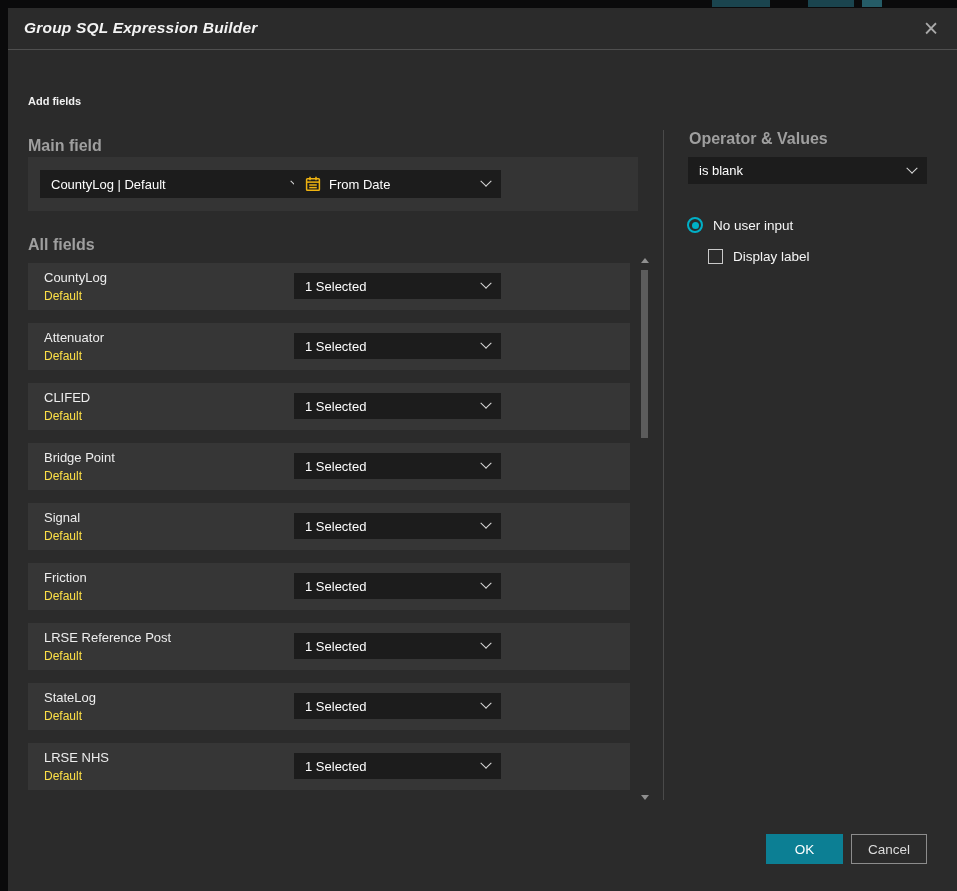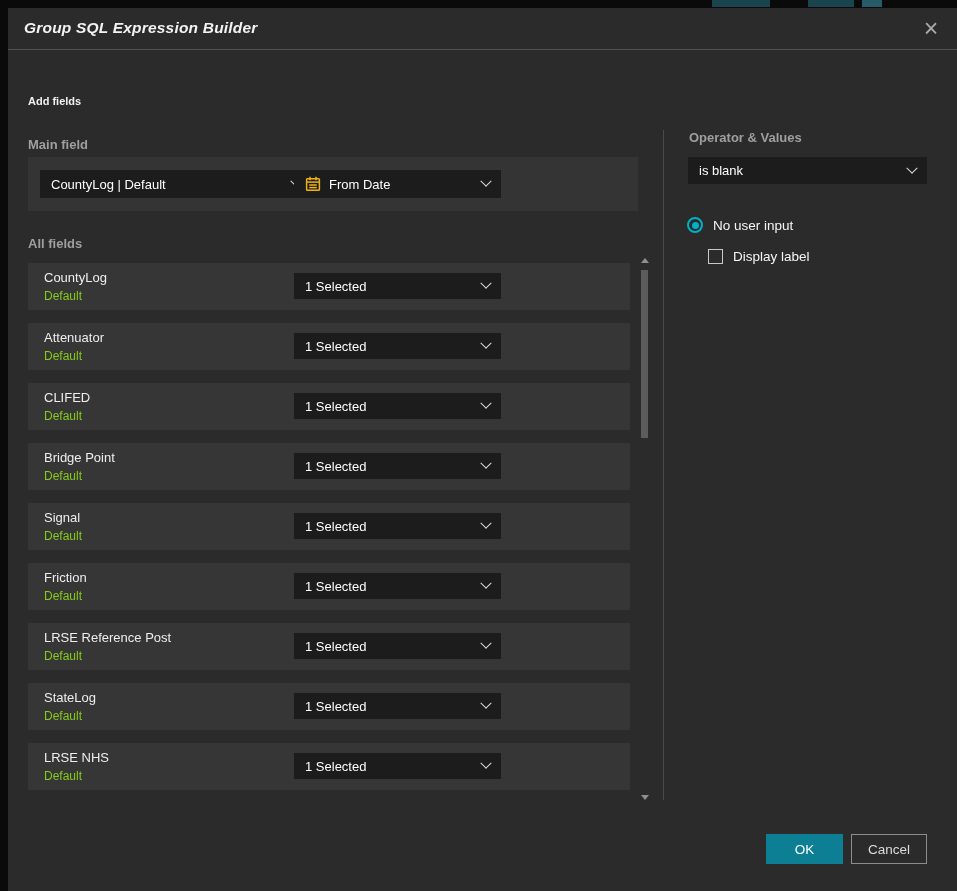--- a/index.html
+++ b/index.html
@@ -28,21 +28,21 @@
     position:absolute;left:16px;top:11px;
     font-size:15.5px;font-weight:700;color:#f3f3f3;letter-spacing:.2px;font-style:italic;
   }
   .close-btn{
     position:absolute;right:12px;top:6px;width:28px;height:28px;
     color:#a9a9a9;font-size:25px;line-height:28px;text-align:center;
     cursor:pointer;font-weight:300;
   }
 
   .section-heading{position:absolute;font-size:11px;font-weight:700;color:#f0f0f0;}
-  .section-label{position:absolute;font-size:13px;font-weight:700;color:#9f9f9f;}
+  .section-label{position:absolute;font-size:16px;font-weight:700;color:#9f9f9f;}
 
   
   .select{
     position:absolute;box-sizing:border-box;
     background:var(--select-bg,#1c1c1c);
     display:flex;align-items:center;gap:8px;
     padding:0 11px;cursor:pointer;
   }
   .select-value{font-size:13px;color:#fdfdfd;flex:1 1 auto;white-space:nowrap;overflow:hidden;}
   .chevron{
@@ -59,21 +59,21 @@
   .main-panel .field-select{left:266px;top:13px;width:207px;height:28px;}
   .cal-icon{flex:0 0 auto;width:16px;height:16px;display:block;}
 
   
   .fields-list{position:absolute;left:20px;top:255px;width:602px;}
   .field-row{
     position:relative;width:100%;height:47px;margin-bottom:13px;
     background:var(--row-bg,#363636);
   }
   .row-name{position:absolute;left:16px;top:7px;font-size:13px;color:#ededed;}
-  .row-sub{position:absolute;left:16px;top:26px;font-size:12px;color:#84cc16;}
+  .row-sub{position:absolute;left:16px;top:26px;font-size:12px;color:#fde047;}
   .row-select{left:266px;top:10px;width:207px;height:26px;}
 
   
   .scrollbar{position:absolute;left:632px;top:248px;width:10px;height:546px;}
   .scroll-arrow{position:absolute;left:1px;width:0;height:0;cursor:pointer;}
   .scroll-arrow.up{top:2px;border-left:4px solid transparent;border-right:4px solid transparent;border-bottom:5px solid #8f8f8f;}
   .scroll-arrow.down{bottom:2px;border-left:4px solid transparent;border-right:4px solid transparent;border-top:5px solid #8f8f8f;}
   .scroll-thumb{position:absolute;left:1px;top:14px;width:7px;height:168px;background:#5c5c5c;cursor:grab;}
 
   .v-divider{position:absolute;left:655px;top:122px;width:1px;height:670px;background:#4a4a4a;}

